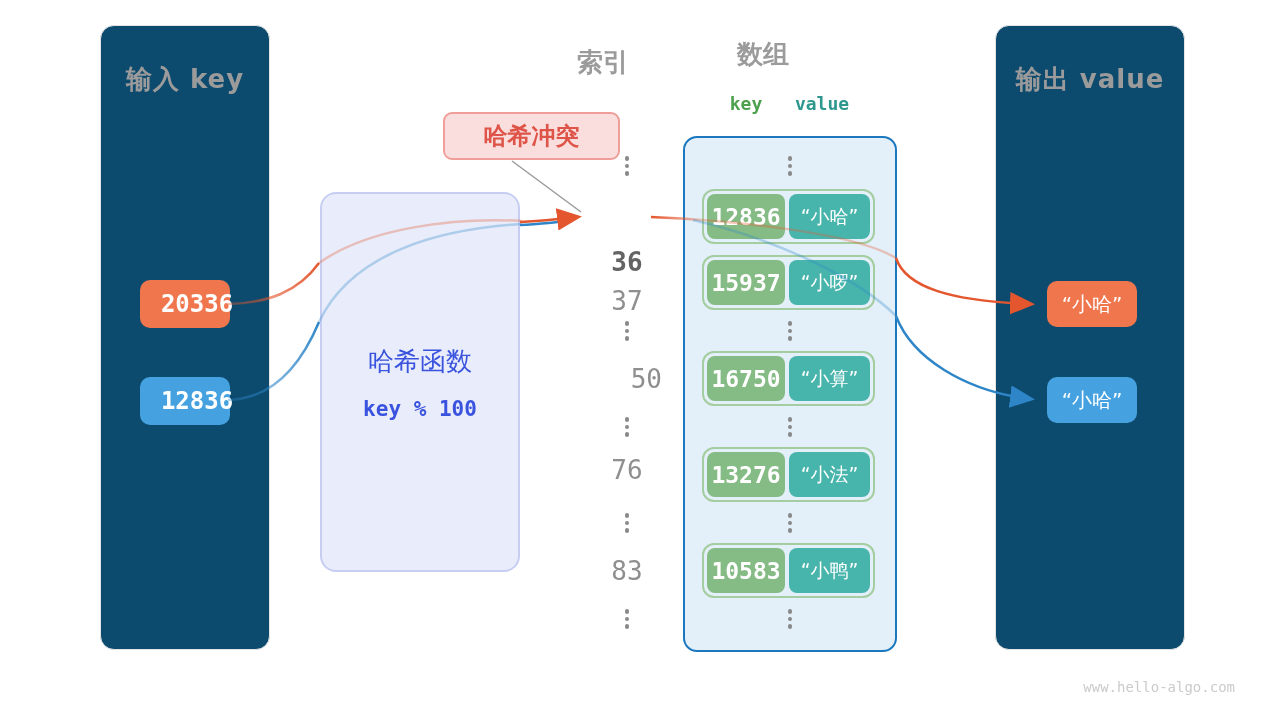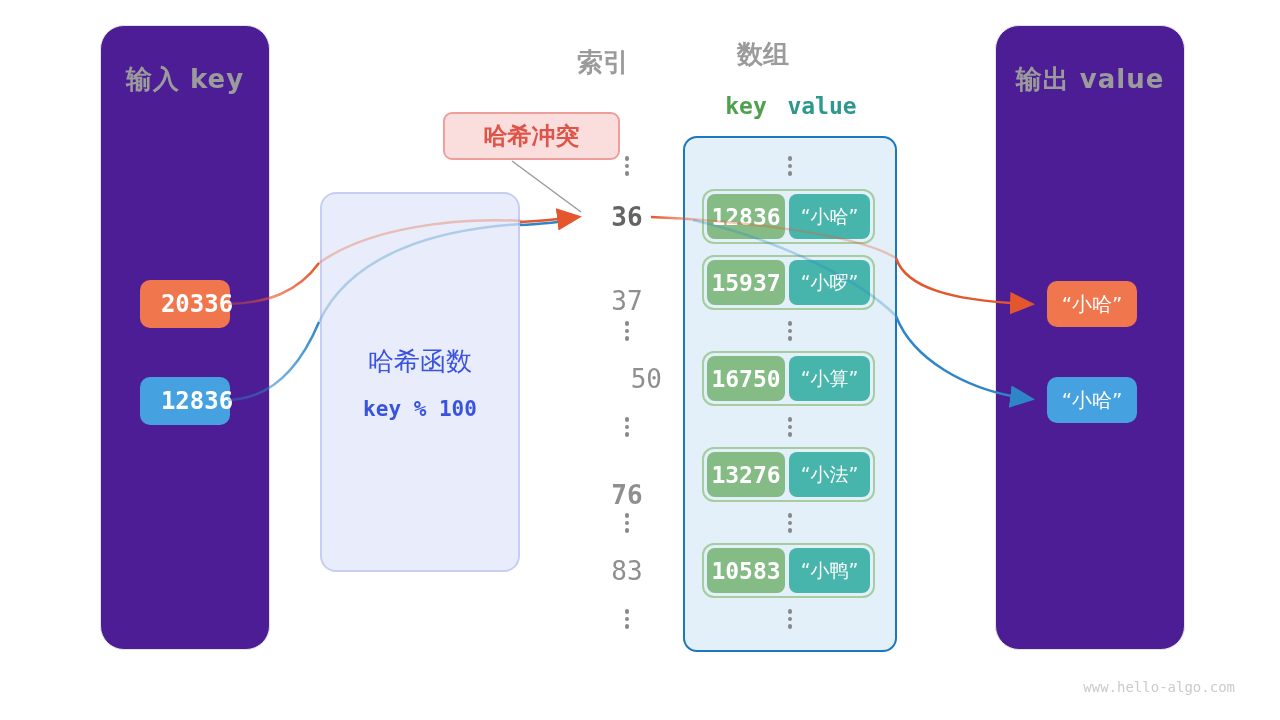--- a/index.html
+++ b/index.html
@@ -1,20 +1,20 @@
 <!DOCTYPE html>
 <html><head>
 <meta charset="utf-8">
 <style>
   html,body{margin:0;padding:0;background:#ffffff;}
   .canvas{position:relative;width:1280px;height:720px;background:#ffffff;overflow:hidden;
           font-family:"DejaVu Sans","Liberation Sans",sans-serif;}
 
   
-  .panel{position:absolute;background:#4c1d95;border:1px solid #E4E4E4;border-radius:24px;
+  .panel{position:absolute;background:#0c4a6e;border:1px solid #E4E4E4;border-radius:14px;
          text-align:center;box-sizing:border-box;}
   .panel-title{margin-top:36px;font-size:26px;font-weight:bold;color:#9B9B9B;letter-spacing:1px;}
 
   
   .box{position:absolute;border-radius:10px;color:#ffffff;display:flex;align-items:center;
        justify-content:center;box-sizing:border-box;}
   .box.orange{background:#F0764E;}
   .box.blue{background:#45A1DF;}
   .num{font-family:"DejaVu Sans Mono","Liberation Mono",monospace;font-weight:bold;font-size:24px;padding-left:24px;}
   .cjk-val{font-size:20px;font-weight:500;}
@@ -28,26 +28,26 @@
                 font-weight:bold;color:#3A53DE;}
 
   
   .collision{position:absolute;left:443px;top:112px;width:177px;height:48px;background:#FADEDD;
              border:2px solid #EF9E99;border-radius:9px;display:flex;align-items:center;
              justify-content:center;font-size:24px;font-weight:bold;color:#DE5449;box-sizing:border-box;}
 
   
   .hdr{position:absolute;width:100px;text-align:left;font-size:26px;font-weight:bold;color:#9B9B9B;}
   .kv-hdr{position:absolute;top:93px;height:28px;font-family:"DejaVu Sans Mono","Liberation Mono",monospace;
-          font-size:23px;font-weight:bold;text-align:center;}
+          font-size:18px;font-weight:bold;text-align:center;}
 
   
   .idx-val{position:absolute;left:592px;width:70px;height:36px;line-height:36px;text-align:center;
            font-family:"DejaVu Sans Mono","Liberation Mono",monospace;font-size:26px;color:#8F8F8F;}
-  .idx-val.hl{font-weight:bold;color:#646464;}
+  .idx-val.hl{font-weight:bold;color:#646464;margin-top:45px;}
 
   
   .dots{position:absolute;width:8px;display:flex;flex-direction:column;align-items:center;gap:3px;}
   .dots i{display:block;width:4.5px;height:4.5px;border-radius:50%;background:#8A8A8A;}
 
   
   .arr{position:absolute;left:683px;top:136px;width:214px;height:516px;background:#E3F0FA;
        border:2.5px solid #1B78BE;border-radius:14px;box-sizing:border-box;}
   .entry{position:absolute;left:702px;width:173px;height:55px;border:2px solid #A4CDA0;
          border-radius:12px;display:flex;gap:4px;padding:3px;box-sizing:border-box;}
@@ -101,21 +101,21 @@
       <i></i>
       <i></i>
       <i></i>
     </div>
   <div class="idx-val" style="top:361px;text-align:right;">50</div>
   <div class="dots" style="left:623px;top:417px;">
       <i></i>
       <i></i>
       <i></i>
     </div>
-  <div class="idx-val" style="top:477px;font-weight:bold;">76</div>
+  <div class="idx-val" style="top:452px;">76</div>
   <div class="dots" style="left:623px;top:513px;">
       <i></i>
       <i></i>
       <i></i>
     </div>
   <div class="idx-val" style="top:553px;">83</div>
   <div class="dots" style="left:623px;top:609px;">
       <i></i>
       <i></i>
       <i></i>

